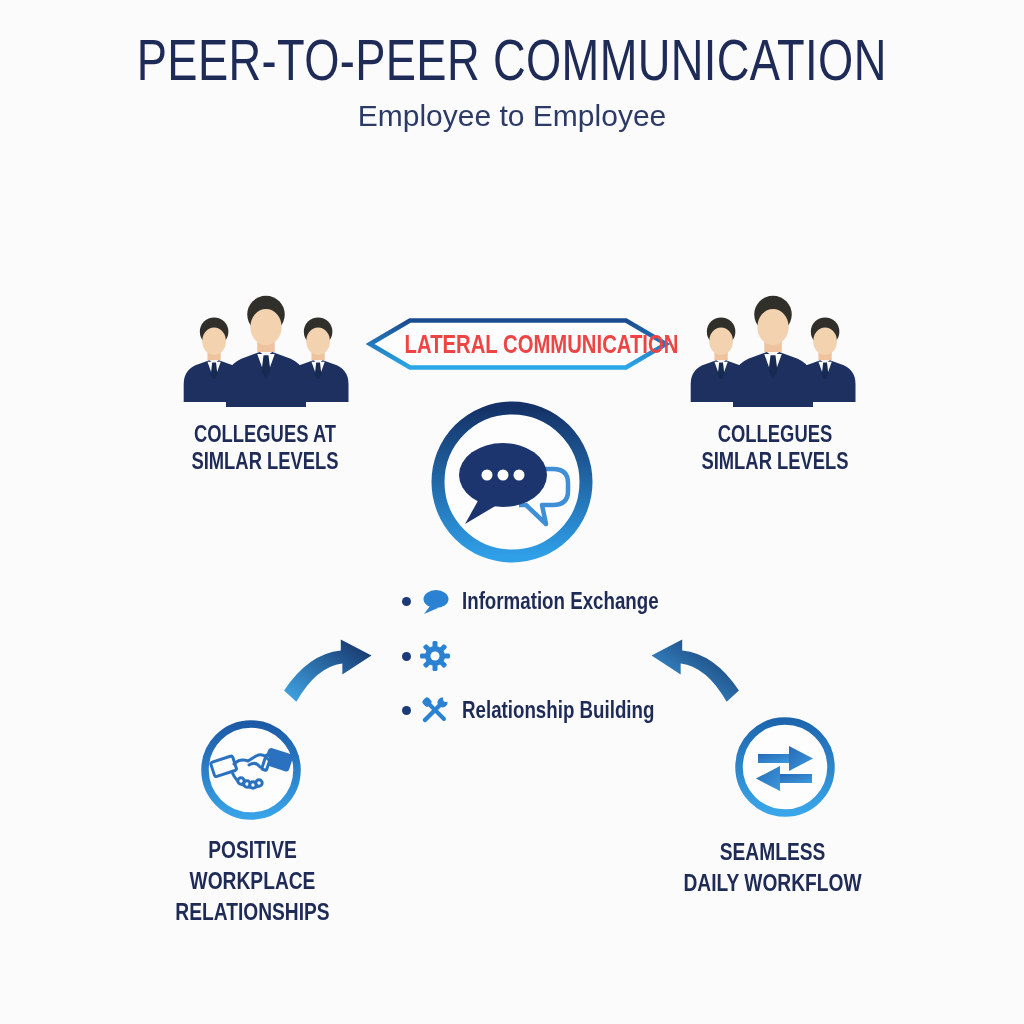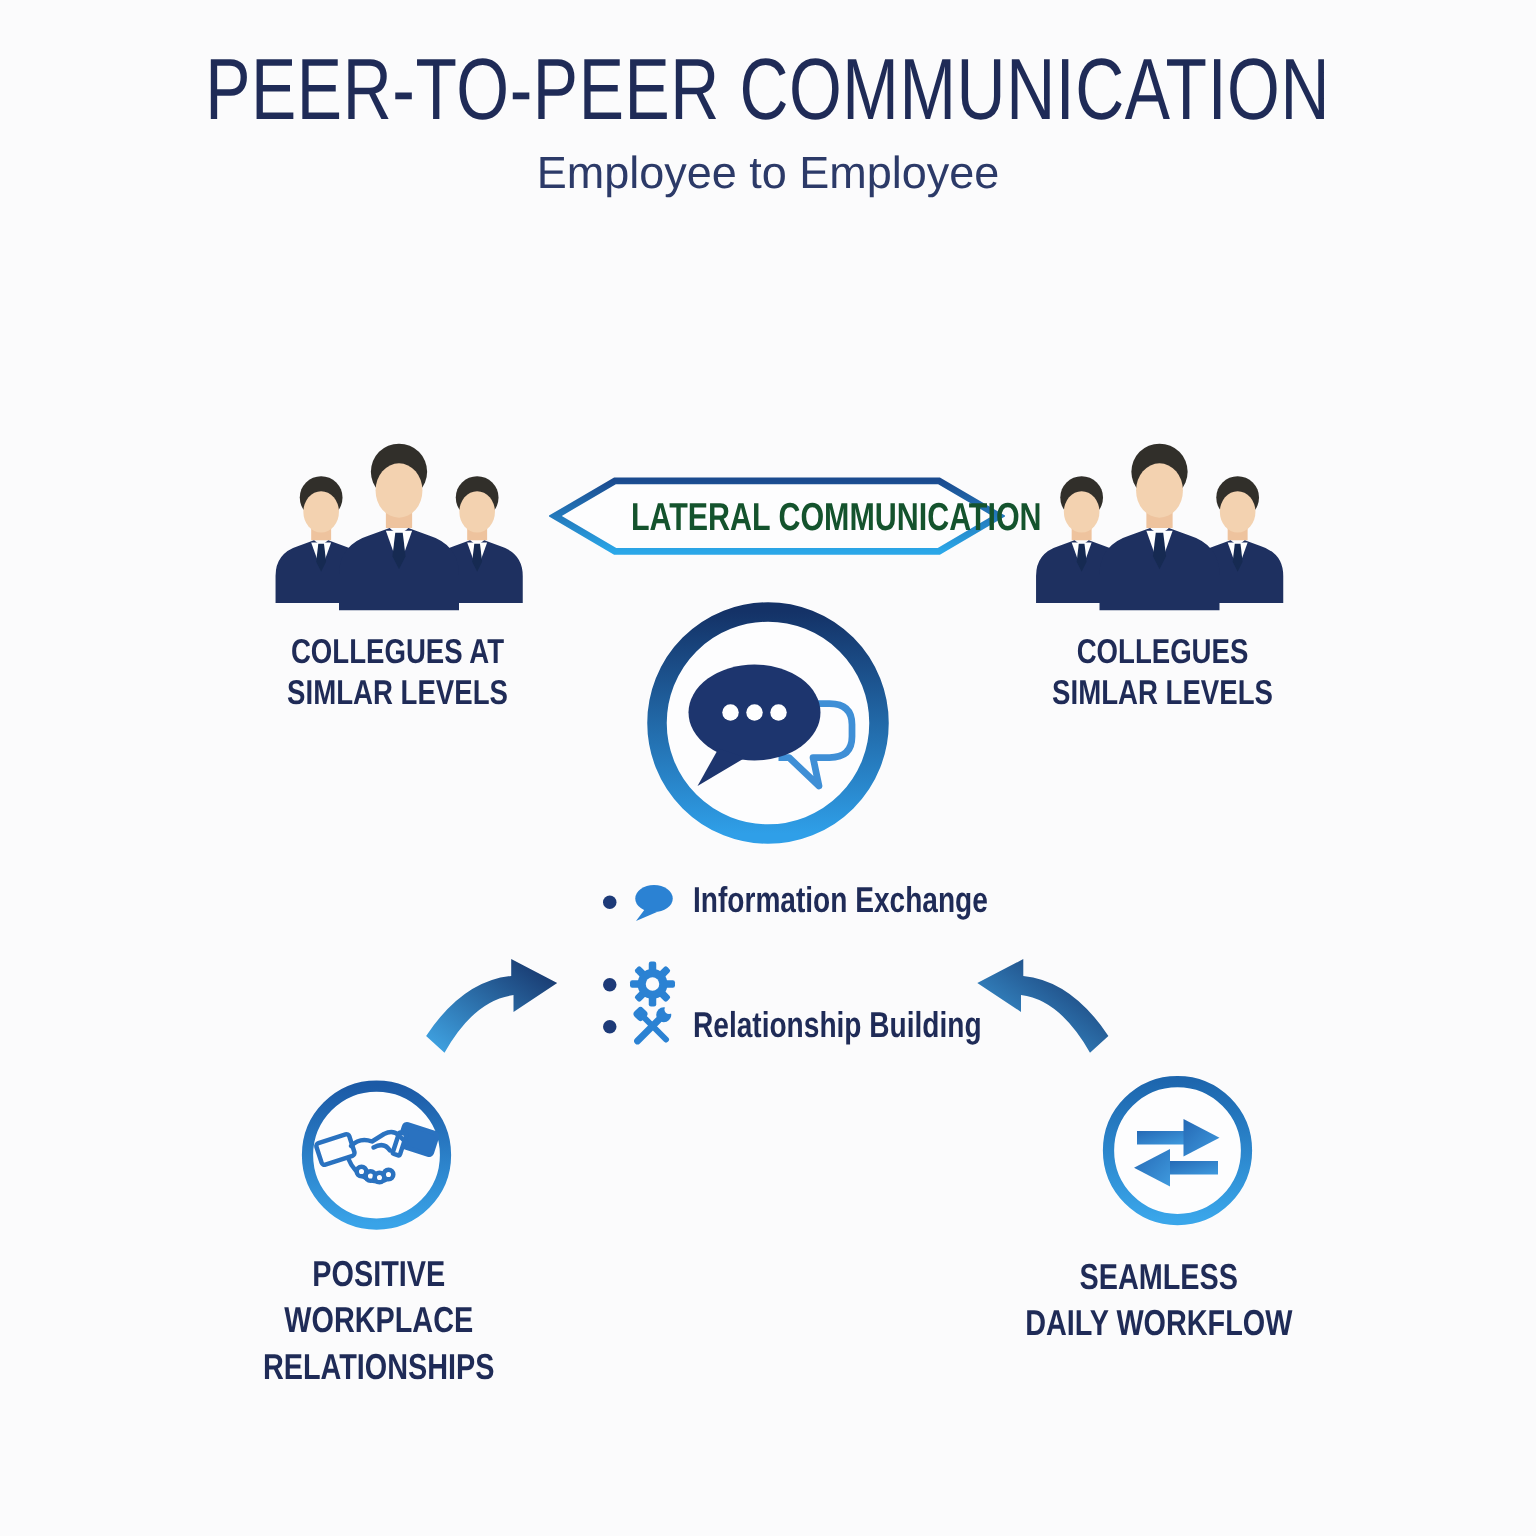--- a/index.html
+++ b/index.html
@@ -27,40 +27,40 @@
   .cond-block { transform:scaleX(0.80); transform-origin:50% 0; }
 
   .title-wrap { top:30px; left:0; width:1024px; text-align:center; }
   .title-wrap h1 { font-size:58px; font-weight:400; letter-spacing:0.5px; color:#1f2b57; line-height:1.05; }
   .subtitle-wrap { top:99px; left:0; width:1024px; text-align:center; }
   .subtitle-wrap div { font-size:30px; font-weight:400; color:#2c3a68; }
 
   .banner-wrap { left:366px; top:316px; width:304px; height:56px; }
   .banner-wrap svg { position:absolute; left:0; top:0; }
   .banner-label {
-    position:absolute; left:16px; top:0; width:100%; height:56px;
+    position:absolute; left:0; top:0; width:100%; height:56px;
     line-height:56px; text-align:center;
-    font-size:26px; font-weight:700; color:#14532d;
+    font-size:26px; font-weight:700; color:#ef4444;
   }
 
   .people-left { left:176px; top:292px; }
   .people-right { left:683px; top:292px; }
 
   .group-label { top:421px; width:230px; text-align:center;
     font-size:23px; font-weight:700; line-height:27px; color:#1f2b57; }
   .group-label.left { left:150px; }
   .group-label.right { left:660px; }
 
   .center-icon { left:425px; top:395px; }
 
   .benefit-row { left:402px; height:36px; display:flex; align-items:center; }
   .benefit-row .bullet-dot { width:9px; height:9px; border-radius:50%; background:#1d3a78; flex:0 0 auto; }
   .benefit-row .icon-box { width:34px; height:34px; margin-left:7px; display:flex; align-items:center; justify-content:center; flex:0 0 auto; }
   .benefit-row .benefit-label { margin-left:10px; font-size:24px; font-weight:700; color:#1f2b57; }
-  .row-1 { top:583px; } .row-2 { top:638px; } .row-3 { top:666px; }
+  .row-1 { top:583px; } .row-2 { top:638px; } .row-3 { top:692px; }
 
   .arrow-left  { left:281px; top:633px; }
   .arrow-right { left:650px; top:633px; }
 
   .handshake-circ { left:195px; top:714px; }
   .exchange-circ  { left:729px; top:711px; }
 
   .outcome-label { width:265px; text-align:center; font-size:24px; font-weight:700;
     line-height:31px; color:#1f2b57; }
   .outcome-label.left  { left:120px; top:834px; }

